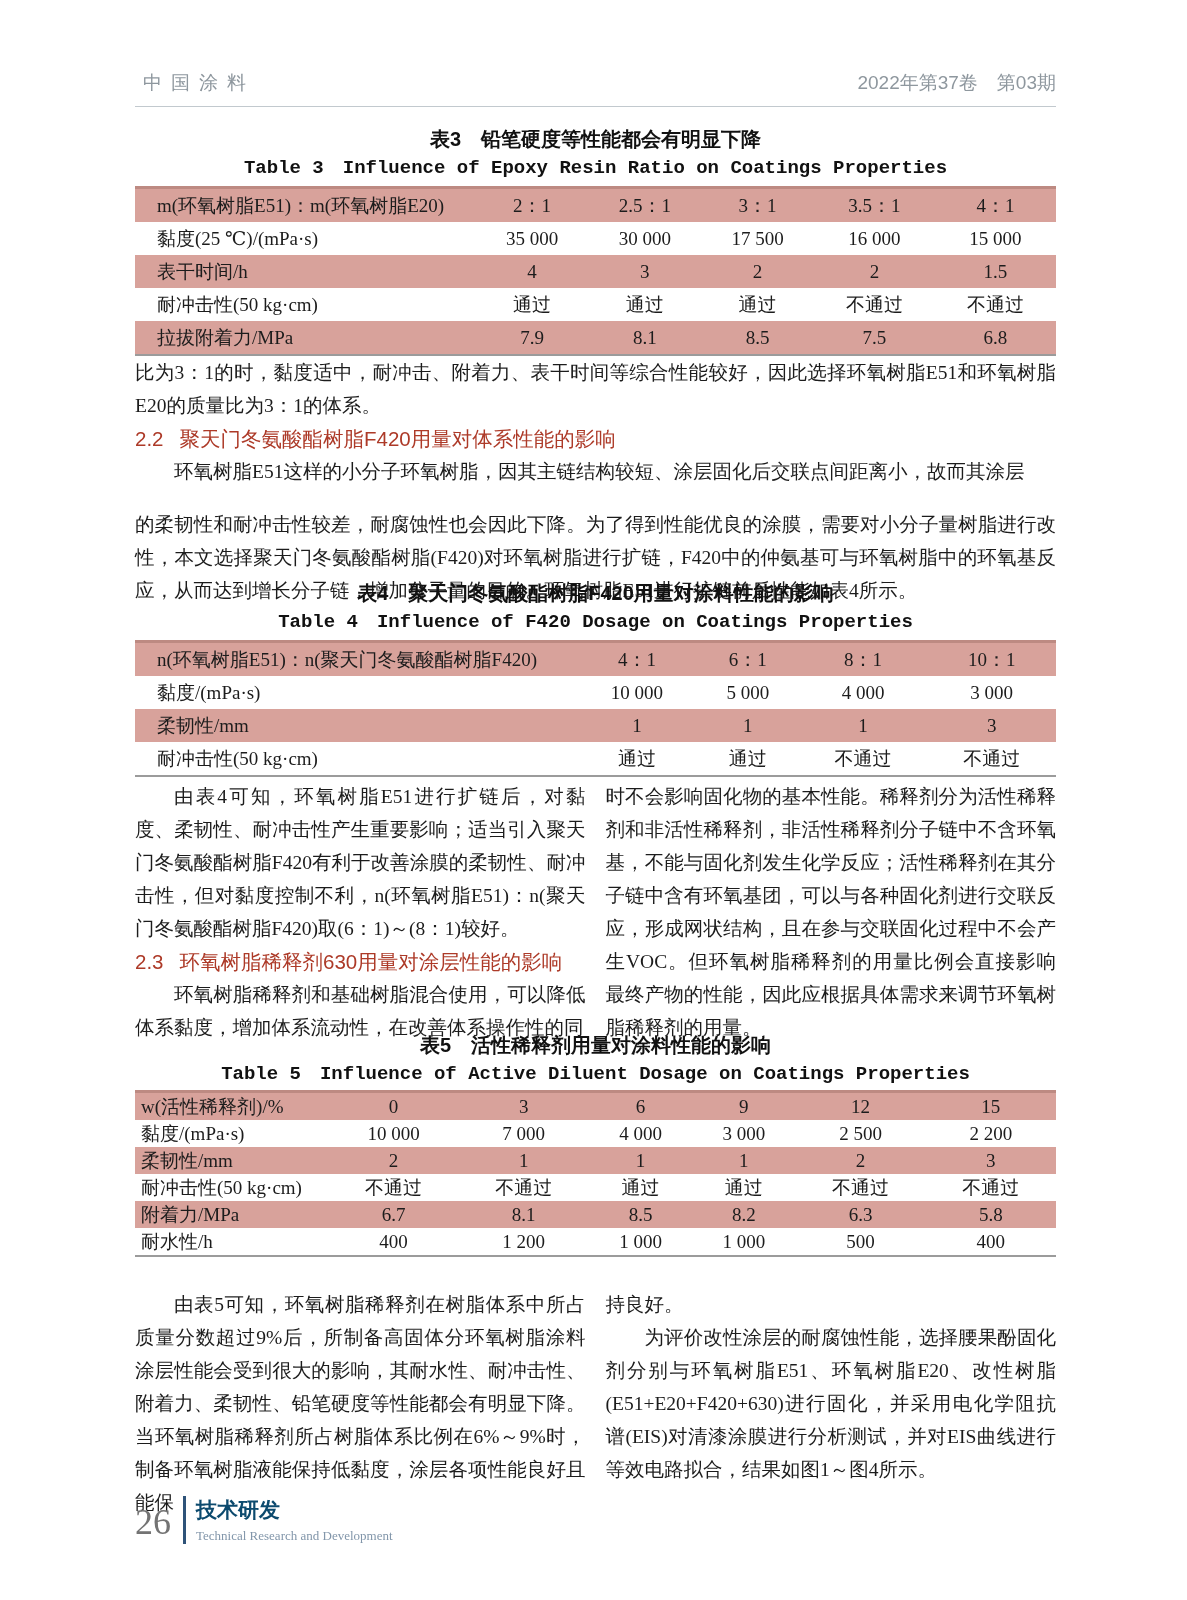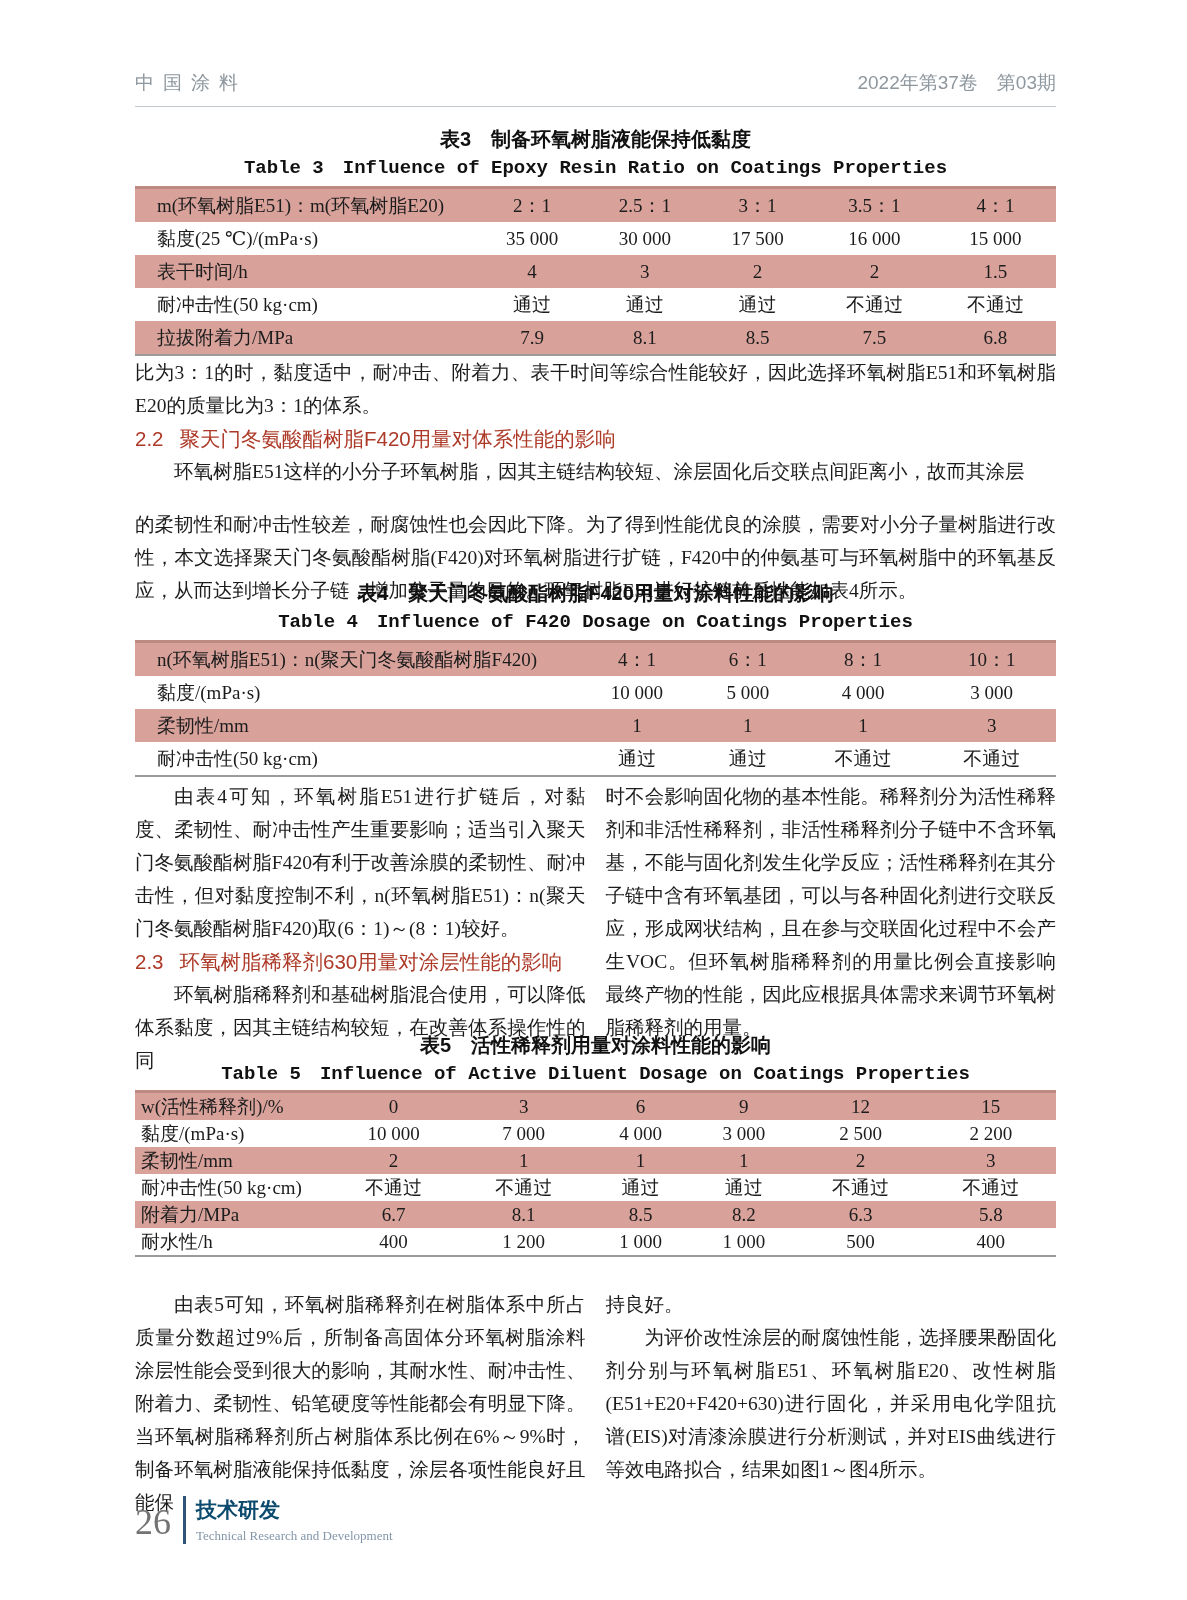--- a/index.html
+++ b/index.html
@@ -16,21 +16,21 @@
   
   .runhead {
     top:70px;
     display:flex; justify-content:space-between; align-items:flex-end;
     color:#8e979e;
     font-family:"Liberation Sans","DejaVu Sans",sans-serif;
     font-size:19px;
     padding-bottom:10px;
     border-bottom:1px solid #c2c9ce;
   }
-  .journal-name { letter-spacing:9px; }
+  .journal-name { letter-spacing:9px;margin-left:8px; }
 
   
   .cap-zh {
     text-align:center; font-weight:bold; font-size:20px;
     font-family:"Liberation Sans","DejaVu Sans",sans-serif;
     color:#111;
   }
   .cap-en {
     text-align:center; font-weight:bold; font-size:19px;
     font-family:Liberation Mono, monospace;
@@ -84,21 +84,21 @@
   }
 </style>
 </head>
 <body>
 
 <div class="abs runhead">
   <span class="journal-name">中国涂料</span>
   <span class="issue-info">2022年第37卷　第03期</span>
 </div>
 
-<div class="abs cap-zh" style="top:126px;">表3　制备环氧树脂液能保持低黏度</div>
+<div class="abs cap-zh" style="top:126px;">表3　铅笔硬度等性能都会有明显下降</div>
 <div class="abs cap-en" style="top:154px;">Table 3　Influence of Epoxy Resin Ratio on Coatings Properties</div>
 <div class="abs" style="top:186px;">
   <table class="t3">
       <tbody>
         <tr>
           <td>m(环氧树脂E51)：m(环氧树脂E20)</td>
           <td>2：1</td>
           <td>2.5：1</td>
           <td>3：1</td>
           <td>3.5：1</td>
@@ -191,21 +191,21 @@
     </table>
 </div>
 
 <div class="abs cols" style="top:780px;">
   <div class="col">
     <p class="indent">由表4可知，环氧树脂E51进行扩链后，对黏度、柔韧性、耐冲击性产生重要影响；适当引入聚天门冬氨酸酯树脂F420有利于改善涂膜的柔韧性、耐冲击性，但对黏度控制不利，n(环氧树脂E51)：n(聚天门冬氨酸酯树脂F420)取(6：1)～(8：1)较好。</p>
     <div class="sec-head">
       <span class="sec-num">2.3</span>
       <span class="sec-title">环氧树脂稀释剂630用量对涂层性能的影响</span>
     </div>
-    <p class="indent">环氧树脂稀释剂和基础树脂混合使用，可以降低体系黏度，因其主链结构较短，在改善体系操作性的同</p>
+    <p class="indent">环氧树脂稀释剂和基础树脂混合使用，可以降低体系黏度，增加体系流动性，在改善体系操作性的同</p>
   </div>
   <div class="col">
     <p>时不会影响固化物的基本性能。稀释剂分为活性稀释剂和非活性稀释剂，非活性稀释剂分子链中不含环氧基，不能与固化剂发生化学反应；活性稀释剂在其分子链中含有环氧基团，可以与各种固化剂进行交联反应，形成网状结构，且在参与交联固化过程中不会产生VOC。但环氧树脂稀释剂的用量比例会直接影响最终产物的性能，因此应根据具体需求来调节环氧树脂稀释剂的用量。</p>
   </div>
 </div>
 
 <div class="abs cap-zh" style="top:1032px;">表5　活性稀释剂用量对涂料性能的影响</div>
 <div class="abs cap-en" style="top:1060px;">Table 5　Influence of Active Diluent Dosage on Coatings Properties</div>
 <div class="abs" style="top:1090px;">
   <table class="t5">

